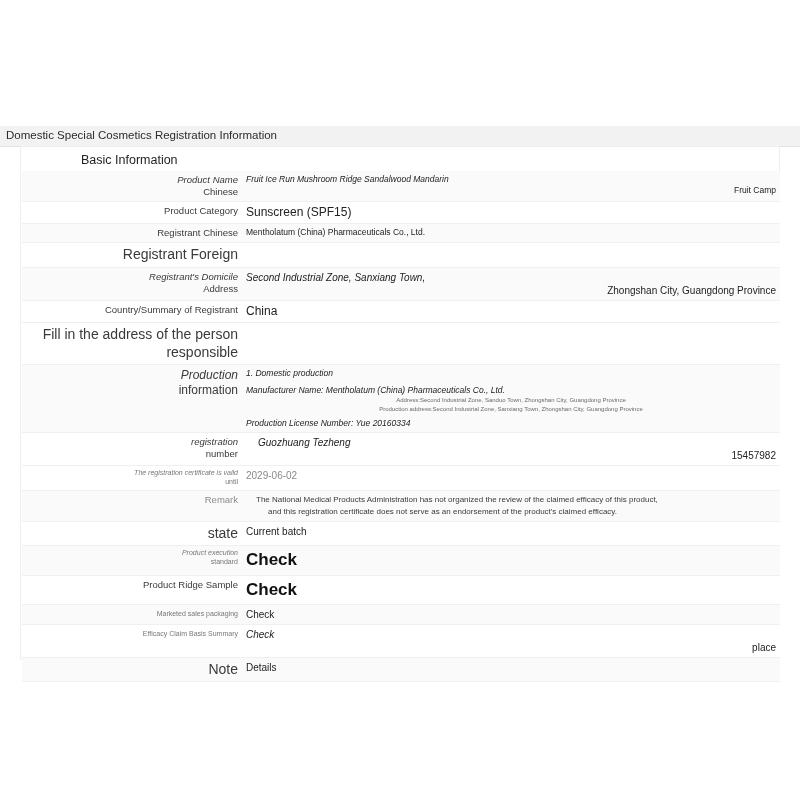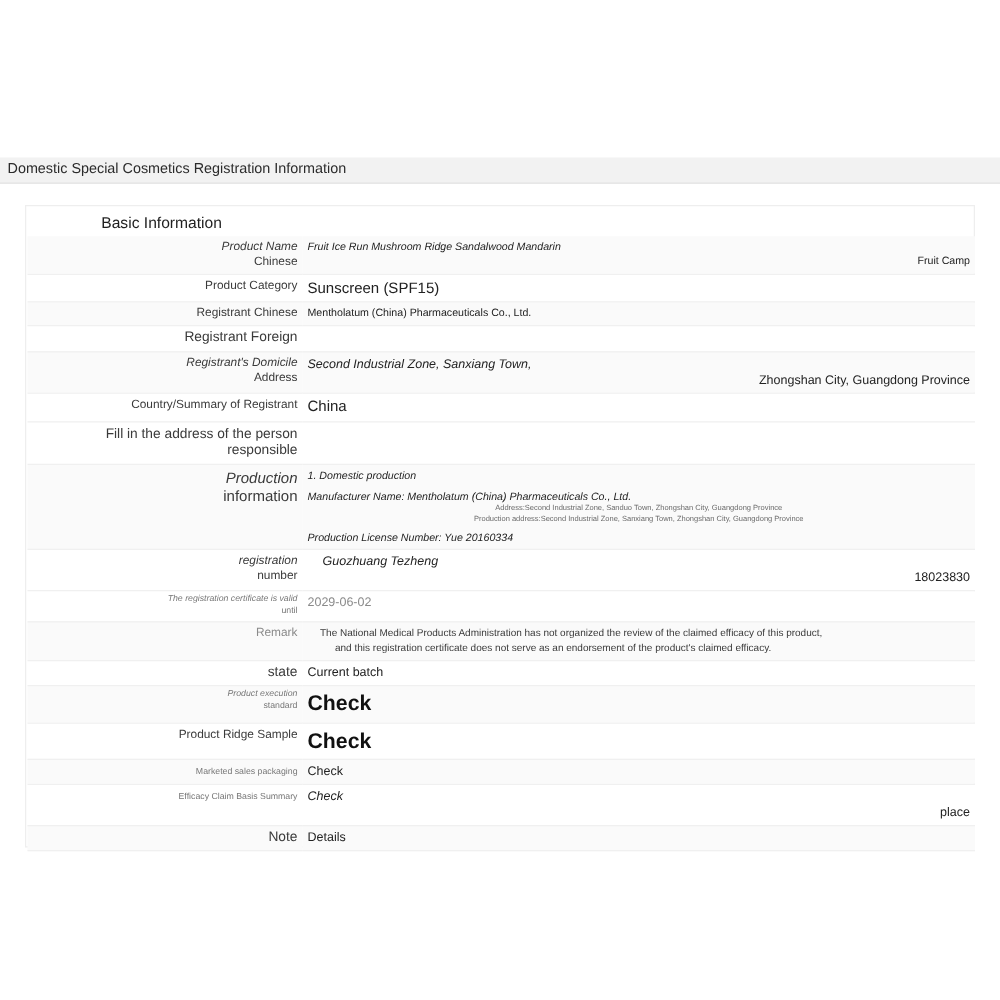--- a/index.html
+++ b/index.html
@@ -35,21 +35,21 @@
     top: 3px;
     font-size: 11.5px;
     color: #2b2b2b;
     white-space: nowrap;
   }
 
   
   .card {
     position: absolute;
     left: 20px;
-    top: 164px;
+    top: 146px;
     width: 760px;
     height: 514px;
     background: #ffffff;
     border: 1px solid #eeeeee;
     box-sizing: border-box;
   }
 
   .section-title {
     position: absolute;
     left: 60px;
@@ -87,21 +87,21 @@
     color: #3a3a3a;
     line-height: 1.25;
   }
   td.value {
     font-size: 8.5px;
     color: #222222;
     line-height: 1.3;
   }
 
   
-  .lbl-lg { font-size: 11px; padding-left: 16px; }
+  .lbl-lg { font-size: 14px; padding-left: 16px; }
   .lbl-md { font-size: 9.5px; }
   .lbl-sm { font-size: 7px; color: #777; }
 
   
   .val-lg  { font-size: 12px; }
   .val-xl  { font-size: 17px; font-weight: bold; color: #111; }
   .val-md  { font-size: 10px; }
   .val-gray{ color: #8a8a8a; }
 
   .two-line { display: block; font-style: italic; }
@@ -225,21 +225,21 @@
           </td>
         </tr>
 
         <tr>
           <td class="label">
             <span class="lbl-md two-line">registration</span>
             <span class="lbl-md sub-line">number</span>
           </td>
           <td class="value">
             <span class="val-md two-line indent-1">Guozhuang Tezheng</span>
-            <span class="val-md sub-line indent-1">18023830</span>
+            <span class="val-md sub-line indent-1">15457982</span>
           </td>
         </tr>
 
 
         <tr>
           <td class="label">
             <span class="lbl-sm two-line">The registration certificate is valid</span>
             <span class="lbl-sm sub-line">until</span>
           </td>
           <td class="value">

